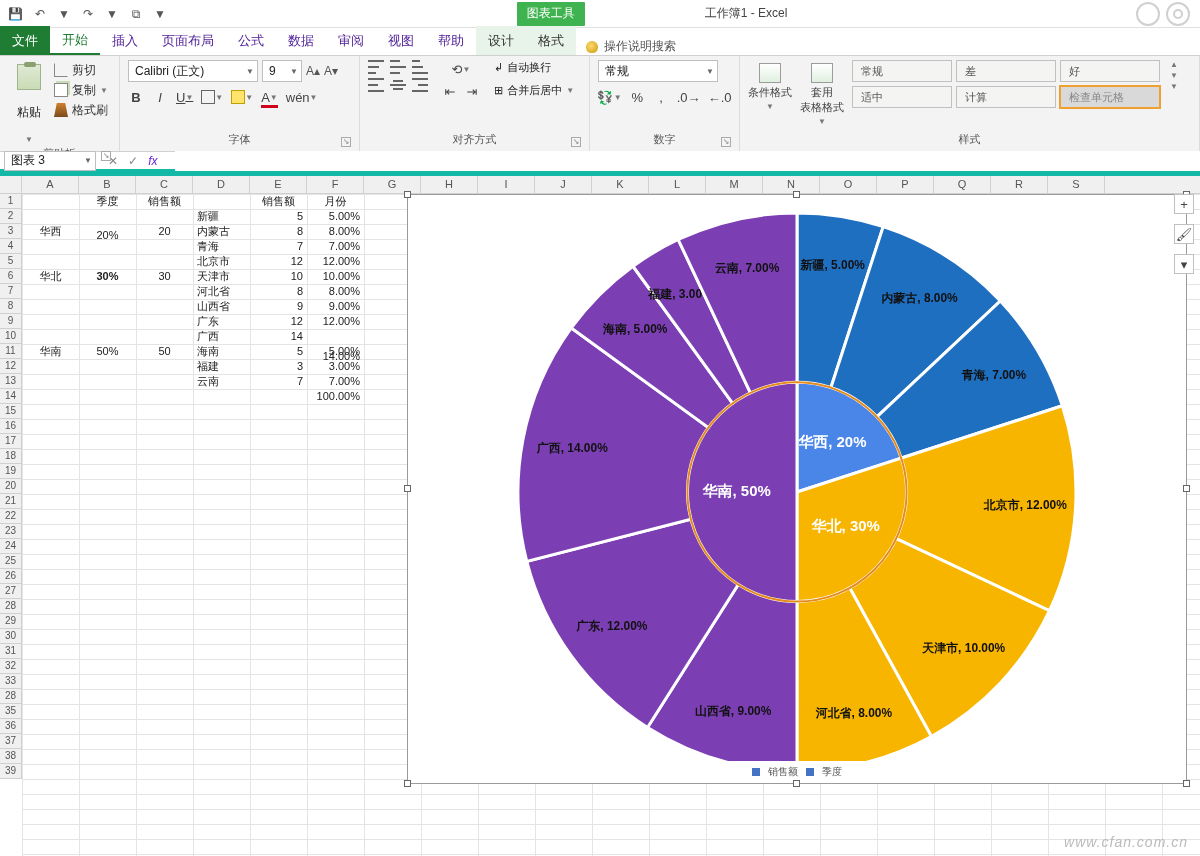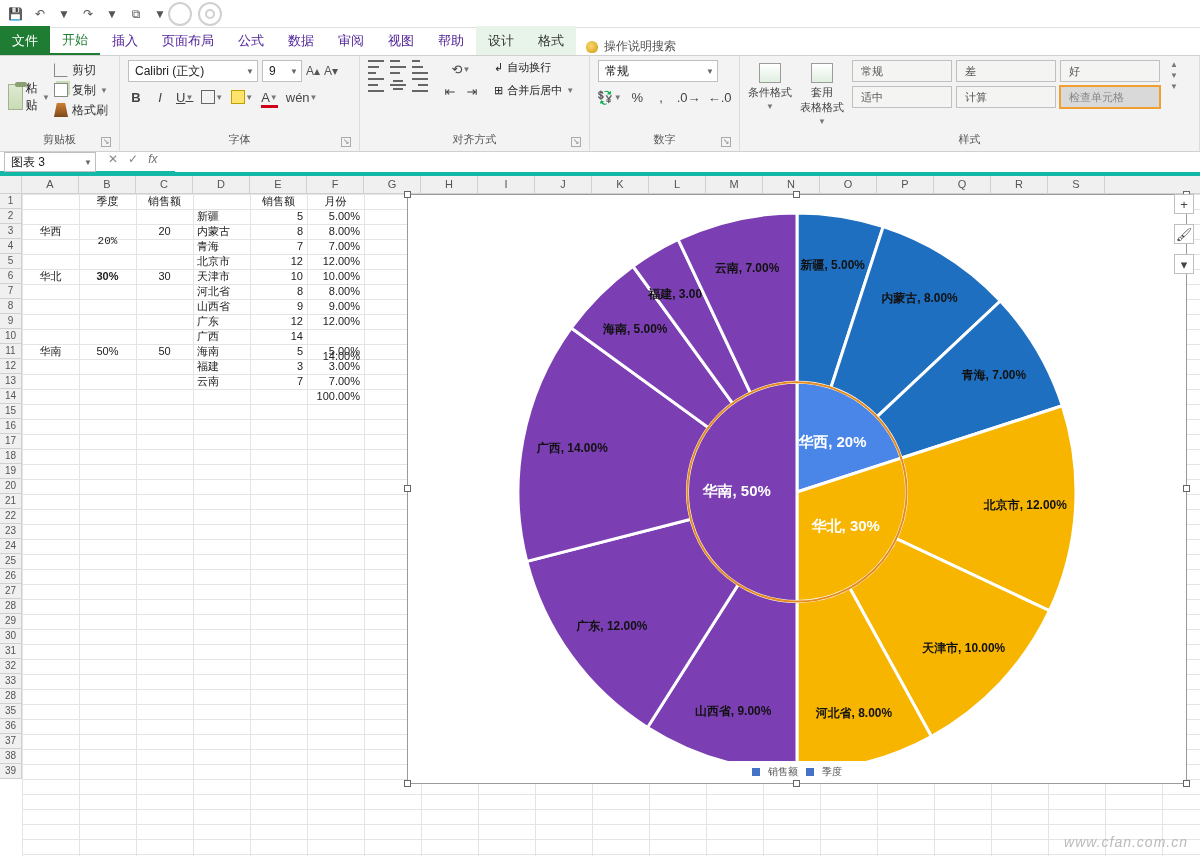--- a/index.html
+++ b/index.html
@@ -22,21 +22,21 @@
   .tab.ctx { color:#333; background:#e8f4e9;}
   .tell-me { display:flex; align-items:center; gap:6px; color:#555; font-size:12px; padding:0 10px;}
   .bulb{width:12px;height:12px;background:radial-gradient(circle at 40% 40%,#ffd86b,#c89a10);border-radius:50% 50% 45% 45%;}
   
   .ribbon { height:96px; background:#f3f3f3; border-bottom:1px solid #d0d0d0; display:flex;}
   .group { border-right:1px solid #dcdcdc; padding:4px 8px 0; display:flex; flex-direction:column; justify-content:space-between;}
   .group-controls{flex:1;}
   .group-label { text-align:center; font-size:11px; color:#555; padding:2px 0 4px; position:relative;}
   .group-label .dlg{position:absolute;right:0;bottom:4px;width:10px;height:10px;border:1px solid #aaa;font-size:8px;line-height:8px;color:#888;}
   .clip { display:flex;}
-  .paste { display:flex; flex-direction:row; align-items:center; width:42px; gap:2px; padding-top:4px;}
+  .paste { display:flex; flex-direction:column; align-items:center; width:42px; gap:14px; padding-top:4px;}
   .paste .pico{width:24px;height:26px;background:linear-gradient(#dfe9d4,#c9dcb6);border:1px solid #a0b48c;position:relative;}
   .paste .pico::after{content:"";position:absolute;top:-3px;left:6px;width:12px;height:5px;background:#8aa070;border-radius:2px;}
   .small-row{display:flex;align-items:center;gap:4px;height:20px;padding-left:4px;color:#333;white-space:nowrap;}
   .small-ico{width:14px;height:14px;display:inline-block;}
   .cut{background:conic-gradient(#999 0 25%,transparent 0);clip-path:polygon(0 0,100% 100%,0 100%);border:1px solid #888;}
   .copy{border:1px solid #888;background:#fff;box-shadow:2px -2px 0 #c9dcb6;}
   .brush{background:linear-gradient(#d08030,#7b4a1b);clip-path:polygon(20% 0,80% 0,100% 100%,0 100%);}
   .dd{font-size:8px;color:#777;}
   
   .font-top{display:flex;gap:4px;align-items:center;}
@@ -58,25 +58,25 @@
   .wrap-opt{display:flex;align-items:center;gap:4px;font-size:11px;}
   .num-combo{width:120px;}
   .num-bot{display:flex;gap:8px;margin-top:6px;align-items:center;}
   
   .styles-btn{display:flex;flex-direction:column;align-items:center;width:44px;font-size:11px;gap:2px;padding-top:3px;color:#444;}
   .styles-ico{width:22px;height:20px;border:1px solid #9c9c9c;background:linear-gradient(#fff,#e0efe0);}
   .cell-styles{display:grid;grid-template-columns:repeat(3,100px);grid-auto-rows:22px;gap:4px;}
   .cell-style{border:1px solid #c0c0c0;background:#f4f4f2;display:flex;align-items:center;padding:0 8px;font-size:11px;color:#555;}
   .cell-style.sel{background:#d9d9d9;color:#888;border-color:#f0a030;outline:1px solid #f0a030;text-align:right;}
   
-  .fxbar{height:24px;border-bottom:5px solid #14b8a6;display:flex;align-items:flex-start;}
+  .fxbar{height:24px;border-bottom:7px solid #14b8a6;display:flex;align-items:center;}
   .namebox{width:92px;height:20px;border:1px solid #bfbfbf;margin-left:4px;display:flex;align-items:center;padding:0 14px 0 6px;font-size:12px;position:relative;background:#fff;}
   .namebox .ar{position:absolute;right:3px;font-size:8px;color:#666;}
   .fx-btns{display:flex;gap:10px;padding:0 12px;color:#888;font-size:12px;}
-  .fx-label{font-style:italic;color:#737373;padding-right:6px;}
+  .fx-label{font-style:italic;color:#6d28d9;padding-right:6px;}
   .fx-input{flex:1;height:20px;border:0;font-size:12px;padding-left:4px;}
   
   .sheet-area{position:relative;height:680px;}
   .colheads{position:absolute;left:22px;top:0;right:0;height:18px;background:#f0f0f0;border-bottom:1px solid #d0d0d0;display:flex;}
   .colheads div{border-right:1px solid #d0d0d0;text-align:center;font-size:11px;color:#555;line-height:17px;}
   .rowheads{position:absolute;left:0;top:18px;width:22px;background:#f0f0f0;border-right:1px solid #d0d0d0;}
   .rowheads div{height:15px;border-bottom:1px solid #d0d0d0;text-align:center;font-size:10px;color:#555;line-height:14px;}
   .corner{position:absolute;left:0;top:0;width:22px;height:18px;background:#f0f0f0;border-right:1px solid #d0d0d0;border-bottom:1px solid #d0d0d0;}
   .grid{position:absolute;left:22px;top:18px;right:0;bottom:0;
         background-image:linear-gradient(#e4e4e4 1px,transparent 1px),linear-gradient(90deg,#e4e4e4 1px,transparent 1px);
@@ -99,20 +99,24 @@
 
 <div class="titlebar">
   <div class="qat">
     <span class="qbtn">💾</span>
     <span class="qbtn">↶</span>
     <span class="qbtn dd">▼</span>
     <span class="qbtn">↷</span>
     <span class="qbtn dd">▼</span>
     <span class="qbtn">⧉</span>
     <span class="qbtn dd">▼</span>
+  </div>
+  <div class="title-center">
+    <span class="chart-tool">图表工具</span>
+    <span class="doc-title">工作簿1 - Excel</span>
   </div>
   <div class="win-controls">
     <span class="circle"></span>
     <span class="circle inner"></span>
   </div>
 </div>
 
 <div class="tabs">
   <div class="tab file">文件</div>
   <div class="tab active">开始</div>
@@ -378,21 +382,21 @@
       <div>35</div>
       <div>36</div>
       <div>37</div>
       <div>38</div>
       <div>39</div>
     </div>
   <div class="grid" id="grid">
       <div class="cell c" style="left: 57px; top: 0px; width: 57px;">季度</div>
       <div class="cell c" style="left: 114px; top: 0px; width: 57px;">销售额</div>
       <div class="cell c" style="left: 0px; top: 30px; width: 57px;">华西</div>
-      <div class="cell c" style="left: 57px; top: 40px; width: 57px; font-family: Liberation Mono, monospace;">20%</div>
+      <div class="cell c" style="left: 57px; top: 34px; width: 57px;">20%</div>
       <div class="cell c" style="left: 114px; top: 30px; width: 57px;">20</div>
       <div class="cell c" style="left: 0px; top: 75px; width: 57px;">华北</div>
       <div class="cell c" style="left: 57px; top: 75px; width: 57px; font-weight: bold;">30%</div>
       <div class="cell c" style="left: 114px; top: 75px; width: 57px;">30</div>
       <div class="cell c" style="left: 0px; top: 150px; width: 57px;">华南</div>
       <div class="cell c" style="left: 57px; top: 150px; width: 57px;">50%</div>
       <div class="cell c" style="left: 114px; top: 150px; width: 57px;">50</div>
       <div class="cell c" style="left: 228px; top: 0px; width: 57px;">销售额</div>
       <div class="cell c" style="left: 285px; top: 0px; width: 57px;">月份</div>
       <div class="cell" style="left: 171px; top: 15px; width: 57px;">新疆</div>

